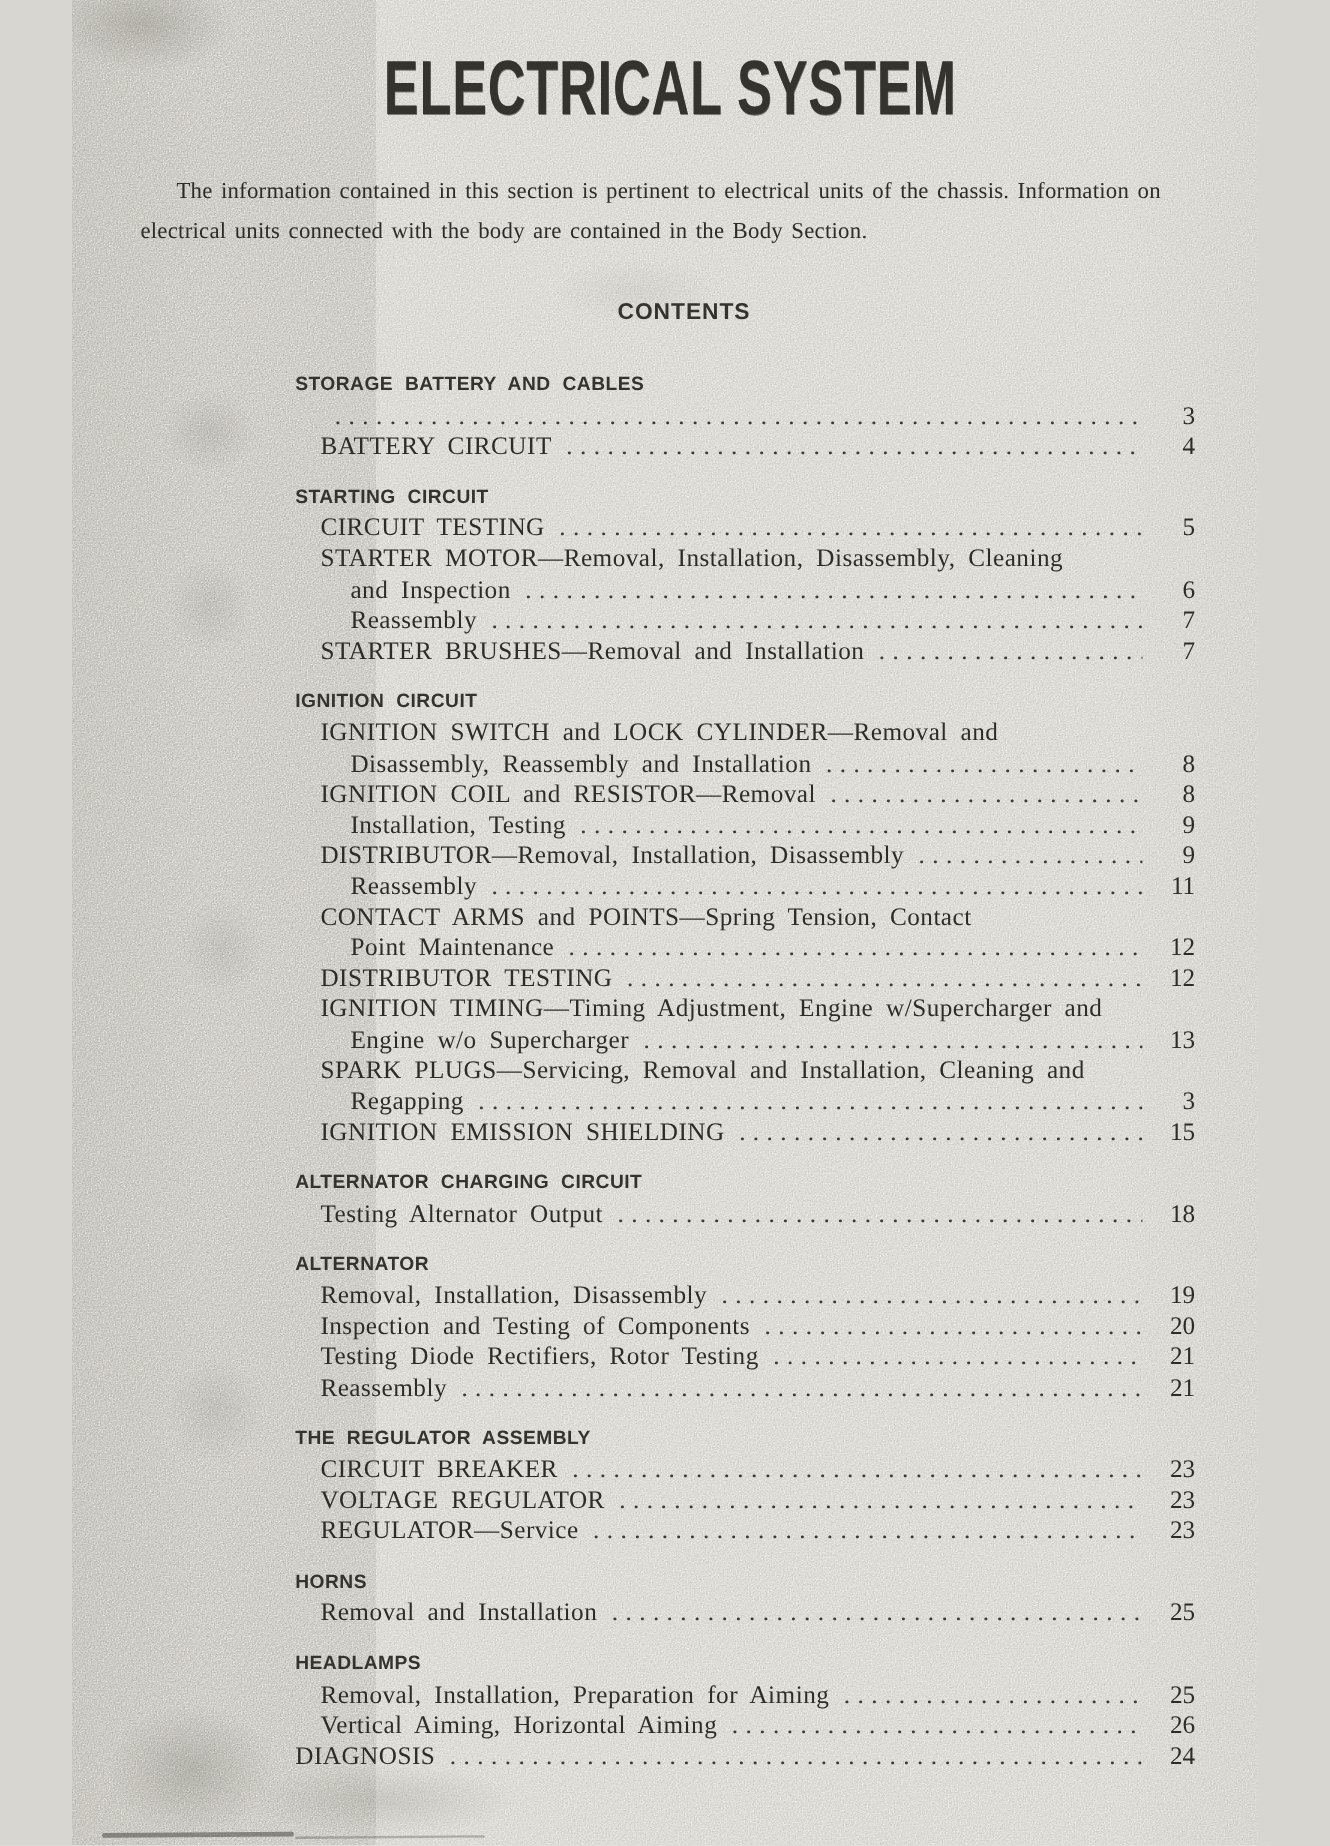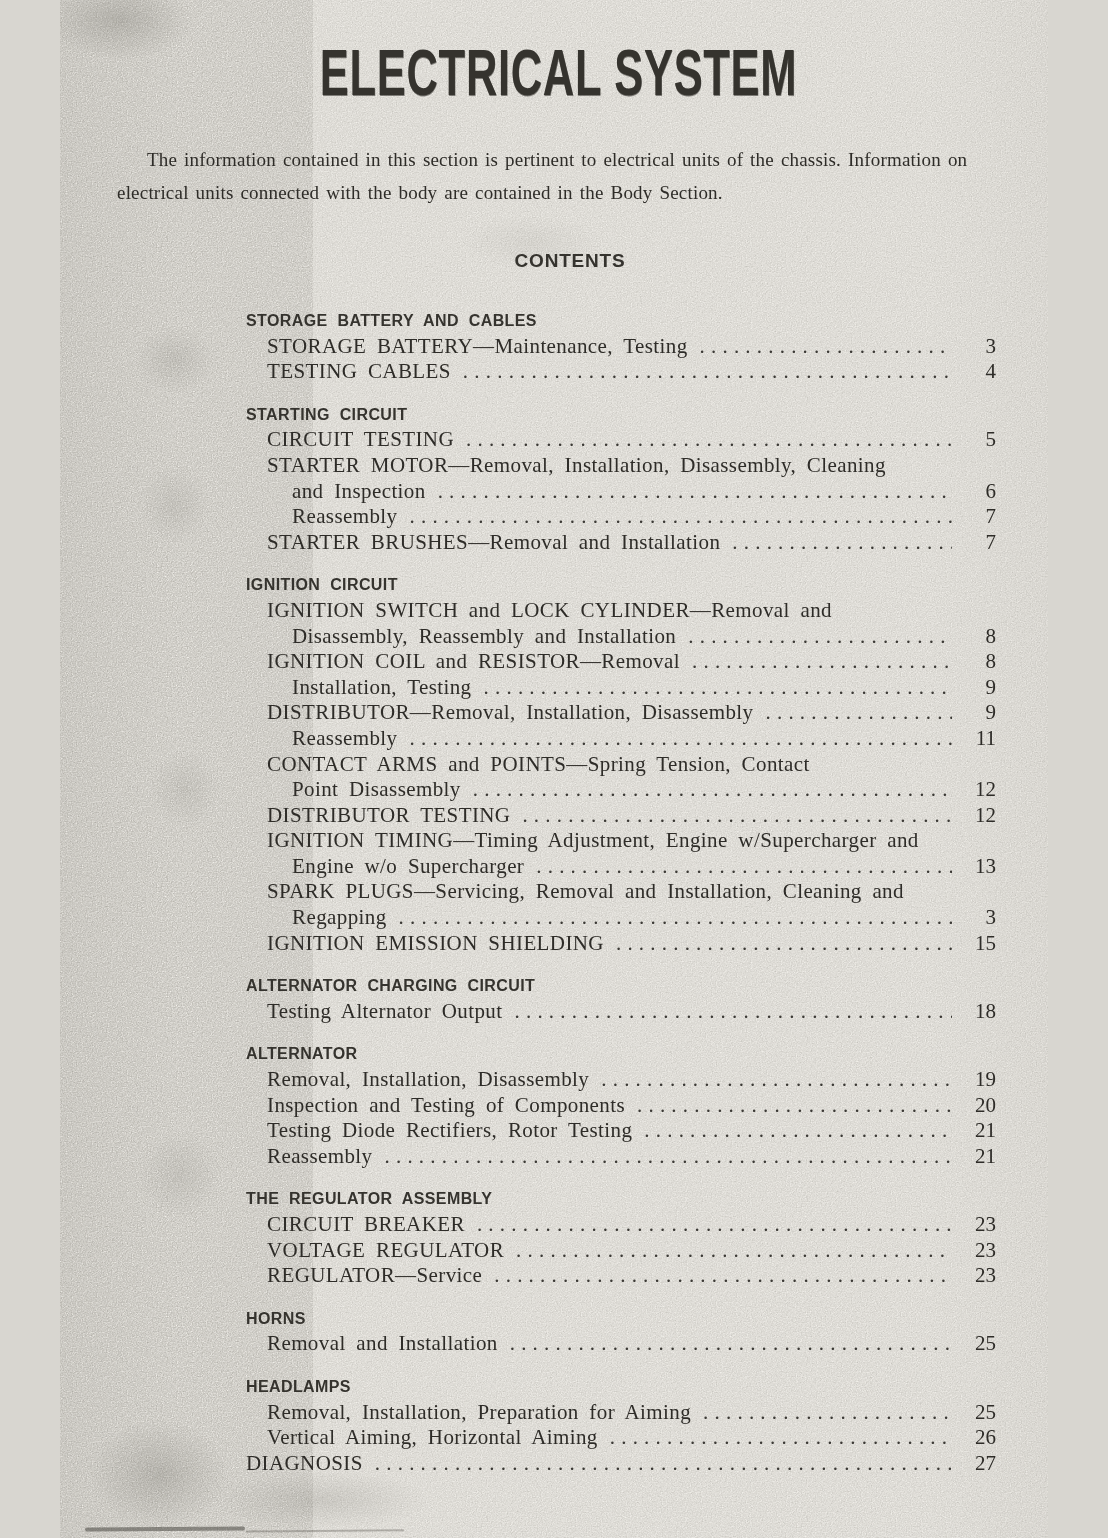--- a/index.html
+++ b/index.html
@@ -214,26 +214,25 @@
 
   <p class="intro">The information contained in this section is pertinent to electrical units of the chassis. Information on
 electrical units connected with the body are contained in the Body Section.</p>
 
   <div class="contents-heading">CONTENTS</div>
 
   <div class="toc">
       <div class="toc-section">
         <div class="toc-header">STORAGE BATTERY AND CABLES</div>
         <div class="toc-row indent-1">
-          <span class="entry-text">STORAGE BATTERY—Maintenance, Testing</span>
           <span class="leader">..............................................................................................................</span>
           <span class="pagenum">3</span>
         </div>
         <div class="toc-row indent-1">
-          <span class="entry-text">TESTING CABLES</span>
+          <span class="entry-text">BATTERY CIRCUIT</span>
           <span class="leader">..............................................................................................................</span>
           <span class="pagenum">4</span>
         </div>
       </div>
       <div class="toc-section">
         <div class="toc-header">STARTING CIRCUIT</div>
         <div class="toc-row indent-1">
           <span class="entry-text">CIRCUIT TESTING</span>
           <span class="leader">..............................................................................................................</span>
           <span class="pagenum">5</span>
@@ -284,21 +283,21 @@
         </div>
         <div class="toc-row indent-2">
           <span class="entry-text">Reassembly</span>
           <span class="leader">..............................................................................................................</span>
           <span class="pagenum">11</span>
         </div>
         <div class="toc-row indent-1">
           <span class="entry-text">CONTACT ARMS and POINTS—Spring Tension, Contact</span>
         </div>
         <div class="toc-row indent-2">
-          <span class="entry-text">Point Disassembly</span>
+          <span class="entry-text">Point Maintenance</span>
           <span class="leader">..............................................................................................................</span>
           <span class="pagenum">12</span>
         </div>
         <div class="toc-row indent-1">
           <span class="entry-text">DISTRIBUTOR TESTING</span>
           <span class="leader">..............................................................................................................</span>
           <span class="pagenum">12</span>
         </div>
         <div class="toc-row indent-1">
           <span class="entry-text">IGNITION TIMING—Timing Adjustment, Engine w/Supercharger and</span>
@@ -387,21 +386,21 @@
           <span class="pagenum">25</span>
         </div>
         <div class="toc-row indent-1">
           <span class="entry-text">Vertical Aiming, Horizontal Aiming</span>
           <span class="leader">..............................................................................................................</span>
           <span class="pagenum">26</span>
         </div>
         <div class="toc-row indent-0">
           <span class="entry-text">DIAGNOSIS</span>
           <span class="leader">..............................................................................................................</span>
-          <span class="pagenum">27</span>
+          <span class="pagenum">24</span>
         </div>
       </div>
     </div>
 
   <div class="artifact edge-line"></div>
   <div class="artifact black-mark"></div>
   <div class="artifact tick tick-1"></div>
   <div class="artifact tick tick-2"></div>
   <div class="artifact tick tick-3"></div>
   <div class="artifact tick tick-4"></div>

